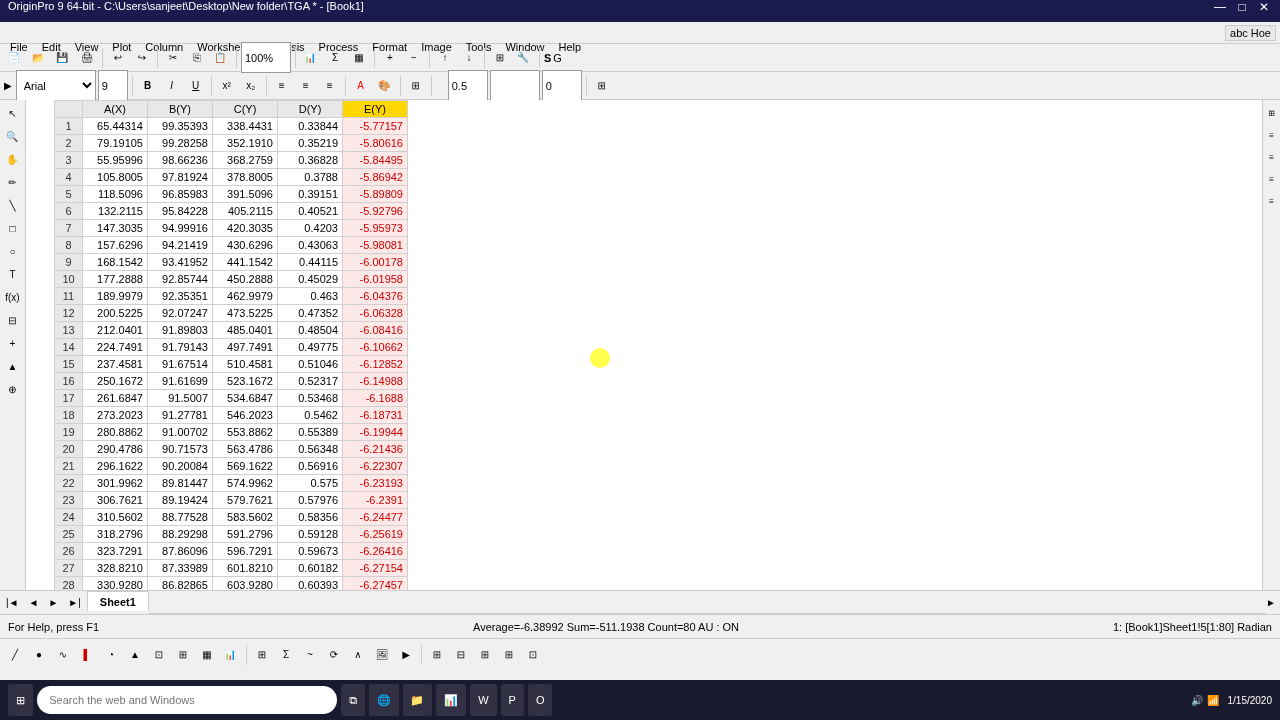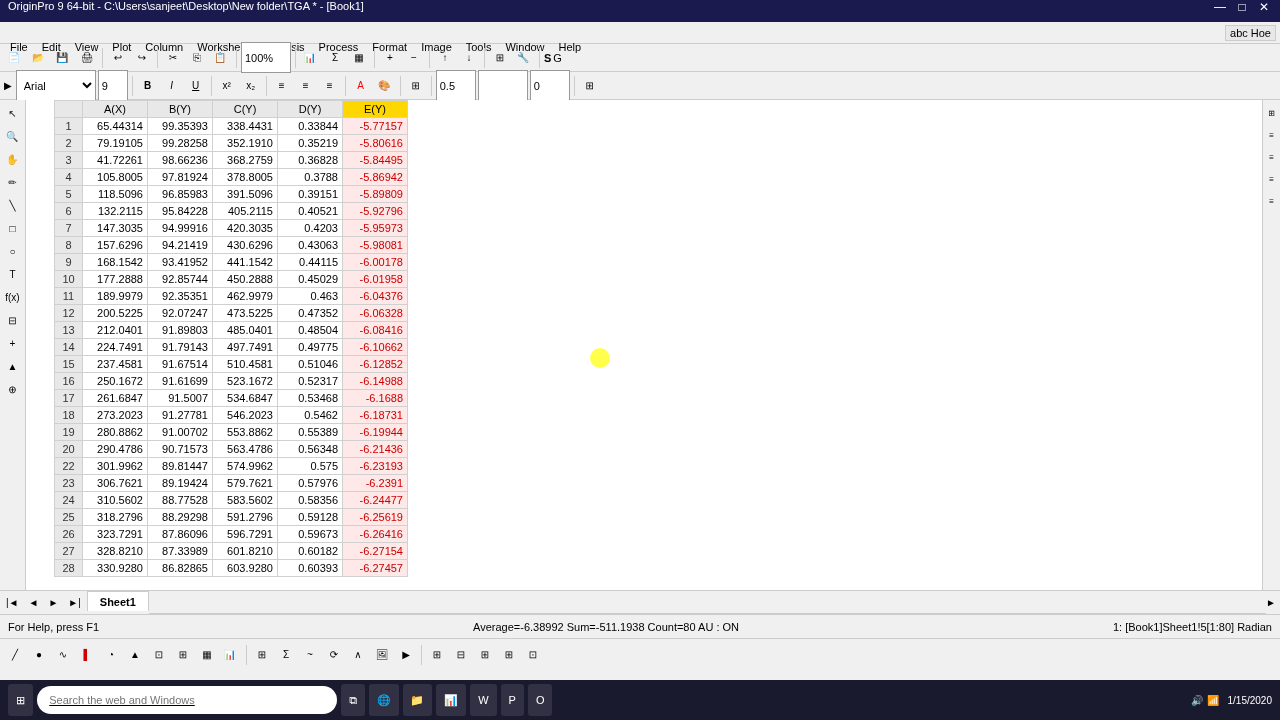--- a/index.html
+++ b/index.html
@@ -221,21 +221,20 @@
     }
     .task-search {
       height: 28px;
       flex: 1;
       max-width: 300px;
       border-radius: 14px;
       border: none;
       padding: 0 12px;
       font-size: 11px;
       background: white;
-      text-decoration: underline;
     }
     .sys-tray { margin-left: auto; color: white; font-size: 10px; display: flex; align-items: center; gap: 8px; }
 
     
     #cursor-indicator {
       position: absolute;
       width: 20px; height: 20px;
       background: rgba(255, 255, 0, 0.7);
       border-radius: 50%;
       pointer-events: none;
@@ -327,21 +326,21 @@
   <span class="tb-sep"></span>
   <button class="tb-btn">≡</button>
   <button class="tb-btn">≡</button>
   <button class="tb-btn">≡</button>
   <span class="tb-sep"></span>
   <button class="tb-btn" style="color:red;">A</button>
   <button class="tb-btn">🎨</button>
   <span class="tb-sep"></span>
   <button class="tb-btn">⊞</button>
   <span class="tb-sep"></span>
-  <input class="tb-input" style="width: 40px;" value="0.5">
+  <input class="tb-input" style="width: 40px; margin-left: 12px;" value="0.5">
   <input class="tb-input" style="width: 50px; background: white;" value="">
   <input class="tb-input" style="width: 40px;" value="0">
   <span class="tb-sep"></span>
   <button class="tb-btn">⊞</button>
 </div>
 
 <div id="main-area" style="display:flex; height:490px;">
 
   <div id="left-toolbar">
     <button class="left-btn">↖</button>
@@ -384,21 +383,21 @@
             <tr>
               <td class="row-num">2</td>
               <td>79.19105</td>
               <td>99.28258</td>
               <td>352.1910</td>
               <td>0.35219</td>
               <td class="col-e">-5.80616</td>
             </tr>
             <tr>
               <td class="row-num">3</td>
-              <td>41.72261</td>
+              <td>55.95996</td>
               <td>98.66236</td>
               <td>368.2759</td>
               <td>0.36828</td>
               <td class="col-e">-5.84495</td>
             </tr>
             <tr>
               <td class="row-num">4</td>
               <td>105.8005</td>
               <td>97.81924</td>
               <td>378.8005</td>
@@ -525,20 +524,28 @@
               <td>0.55389</td>
               <td class="col-e">-6.19944</td>
             </tr>
             <tr>
               <td class="row-num">20</td>
               <td>290.4786</td>
               <td>90.71573</td>
               <td>563.4786</td>
               <td>0.56348</td>
               <td class="col-e">-6.21436</td>
+            </tr>
+            <tr>
+              <td class="row-num">21</td>
+              <td>296.1622</td>
+              <td>90.20084</td>
+              <td>569.1622</td>
+              <td>0.56916</td>
+              <td class="col-e">-6.22307</td>
             </tr>
             <tr>
               <td class="row-num">22</td>
               <td>301.9962</td>
               <td>89.81447</td>
               <td>574.9962</td>
               <td>0.575</td>
               <td class="col-e">-6.23193</td>
             </tr>
             <tr>

